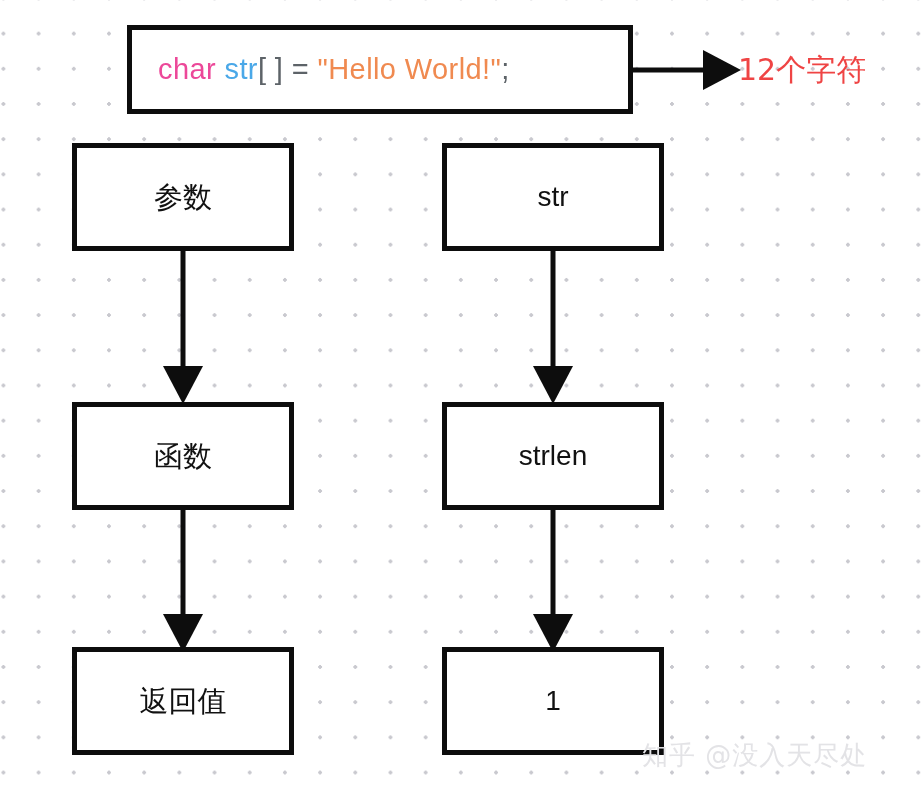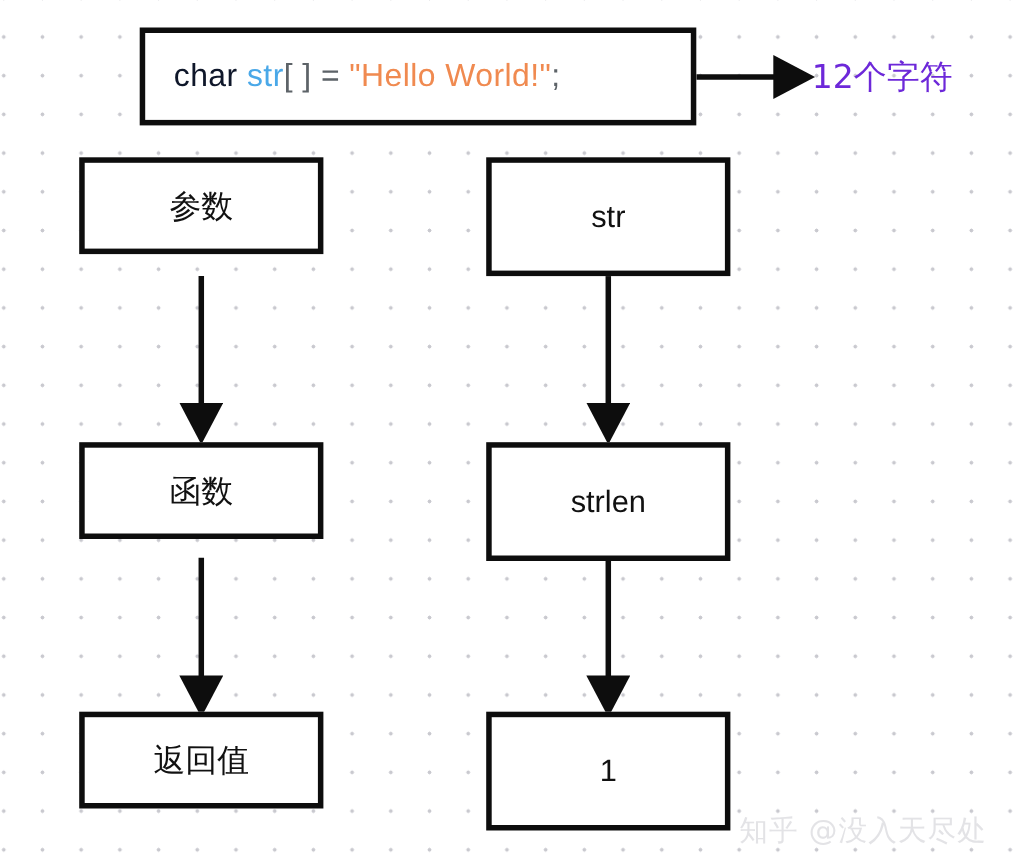--- a/index.html
+++ b/index.html
@@ -48,32 +48,32 @@
     justify-content: flex-start;
     padding-left: 26px;
   }
 
   .code-text {
     font-size: 29px;
     letter-spacing: 0.4px;
     white-space: nowrap;
     font-family: "Liberation Sans", "DejaVu Sans", sans-serif;
   }
-  .tok-kw      { color: #0f172a; }
+  .tok-kw      { color: #ec4899; }
   .tok-var     { color: #4aa8e8; }
   .tok-punct   { color: #5d6368; }
   .tok-op      { color: #5d6368; }
   .tok-str     { color: #f08a50; }
   .tok-semi    { color: #5d6368; }
 
   
   .box-l {
     left: 72px;
     width: 222px;
-    height: 88px;
+    height: 108px;
   }
   
   .box-r {
     left: 442px;
     width: 222px;
     height: 108px;
   }
   .row1 { top: 143px; }
   .row2 { top: 402px; }
   .row3 { top: 647px; }
@@ -96,29 +96,29 @@
     height: 789px;
     pointer-events: none;
   }
 
   
   .annotation {
     position: absolute;
     left: 738px;
     top: 50px;
     font-size: 30px;
-    color: #6d28d9;
+    color: #ef4444;
     white-space: nowrap;
     font-family: "DejaVu Sans", "Liberation Sans", sans-serif;
   }
 
   
   .watermark {
     position: absolute;
-    left: 672px;
+    left: 642px;
     top: 738px;
     font-size: 26px;
     color: #e3e3e6;
     white-space: nowrap;
     font-family: "DejaVu Sans", "Liberation Sans", sans-serif;
     letter-spacing: 1px;
   }
 </style>
 </head>
 <body>

